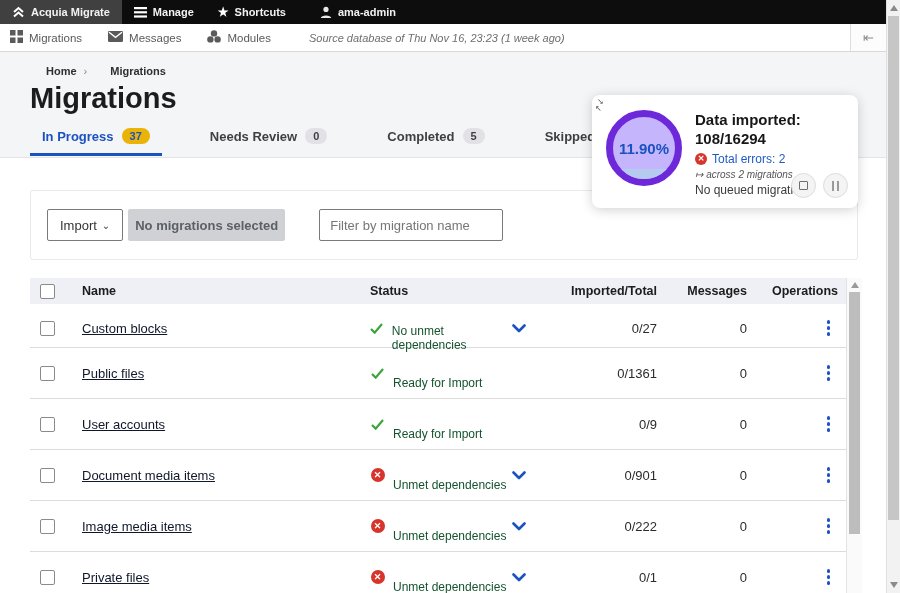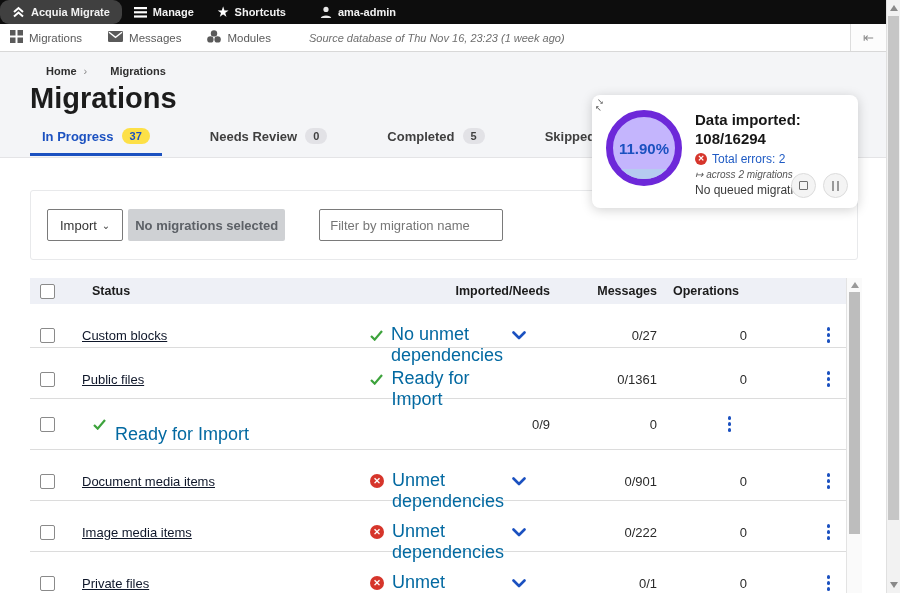--- a/index.html
+++ b/index.html
@@ -4,21 +4,21 @@
 <style>
   * { margin:0; padding:0; box-sizing:border-box; }
   html,body { width:900px; height:593px; overflow:hidden; background:#fff;
     font-family:"Liberation Sans", sans-serif; }
   .viewport { position:relative; width:886px; height:593px; }
 
   
   .topbar { height:24px; background:#0d0d0d; display:flex; align-items:stretch; }
   .tb-item { display:flex; align-items:center; gap:6px; color:#f2f2f2;
     font-size:11px; font-weight:bold; padding:0 12px; cursor:pointer; }
-  .tb-brand { background:#404040;border-radius:9px; }
+  .tb-brand { background:#404040; }
   .tb-user { margin-left:10px; }
   .tb-icon svg { display:block; }
 
   
   .admin-toolbar { height:28px; background:#fff; border-bottom:1px solid #d8d8d8;
     display:flex; align-items:center; padding-left:10px; }
   .at-item { display:flex; align-items:center; gap:6px; color:#5a5a5a;
     font-size:11.5px; margin-right:26px; cursor:pointer; }
   .at-note { font-style:italic; color:#6e6e6e; font-size:11px; margin-left:12px; }
   .at-pin { margin-left:auto; border-left:1px solid #ddd; height:100%; width:36px;
@@ -34,21 +34,21 @@
   .bc-sep { color:#8a8a8a; font-weight:normal; }
   .page-title { font-size:29px; font-weight:bold; color:#1c1c1c; margin-top:5px; }
   .tabs { display:flex; gap:36px; margin-top:13px; }
   .tab { display:flex; align-items:center; gap:8px; padding:0 12px 9px 12px;
     font-size:13px; font-weight:bold; color:#3f3f3f; background:none; border:none;
     border-bottom:3px solid transparent; cursor:pointer;
     font-family:"Liberation Sans", sans-serif; }
   .tab-badge { background:#e2e2e6; color:#3f3f3f; border-radius:10px;
     padding:2px 8px; font-size:11px; font-weight:bold; }
   .tab.active { color:#1b51c0; border-bottom-color:#1b51c0; }
-  .tab.active .tab-badge { background:#fde047; color:#1b51c0; }
+  .tab.active .tab-badge { background:#eab308; color:#1b51c0; }
 
   
   .filter-card { margin:32px 28px 0 30px; height:70px; background:#fff;
     border:1px solid #e8e9eb; border-radius:3px; display:flex; align-items:center;
     padding:0 16px; }
   .btn-import { height:32px; padding:0 12px; background:#fff;
     border:1px solid #7a7a7a; border-radius:2px; font-size:13px; color:#333;
     display:flex; align-items:center; gap:5px; cursor:pointer;
     font-family:"Liberation Sans", sans-serif; }
   .btn-import .caret { font-size:10px; color:#444; }
@@ -72,21 +72,21 @@
   .c-check { padding-left:10px; }
   .c-status { padding-left:10px; }
   .c-num, .c-msg { justify-content:flex-end; font-size:13px; color:#2b2b2b; }
   .c-ops { justify-content:flex-end; padding-right:10px; }
   .h-right { justify-content:flex-end; }
   .trow { height:51px; border-bottom:1px solid #dcdcdc; background:#fff; }
   .trow:first-child { height:44px; }
   .checkbox { width:15px; height:15px; border:1.5px solid #8a8a8a; border-radius:2px;
     background:#fff; cursor:pointer; display:inline-block; }
   .row-link { font-size:13px; color:#0f172a; text-decoration:underline; }
-  .st-text { font-size:18px; color:#0369a1; margin-left:8px;margin-top:20px; }
+  .st-text { font-size:12px; color:#14532d; margin-left:8px;margin-top:20px; }
   .st-icon { width:15px; height:15px; display:flex; align-items:center;
     justify-content:center; }
   .ic-ok { width:13px; height:11px; }
   .ic-ok polyline { fill:none; stroke:#3da33c; stroke-width:2.4; }
   .ic-err { width:14px; height:14px; border-radius:50%; background:#d6352b;
     color:#fff; font-size:9px; font-weight:bold; display:flex; align-items:center;
     justify-content:center; line-height:1; }
   .chev { margin-left:auto; margin-right:24px; cursor:pointer; display:flex; }
   .chev svg { width:14px; height:9px; }
   .chev polyline { fill:none; stroke:#1b51c0; stroke-width:2.6;
@@ -271,22 +271,23 @@
     <button class="btn-disabled">No migrations selected</button>
     <input class="filter-input" type="text" placeholder="Filter by migration name" style="">
   </div>
 
   <div class="table-zone">
     <div class="mtable">
       <div class="thead">
         <div class="cell c-check">
             <span class="checkbox"></span>
           </div>
+        <div class="cell">Name</div>
         <div class="cell c-status">Status</div>
-        <div class="cell h-right">Imported/Needs</div>
+        <div class="cell h-right">Imported/Total</div>
         <div class="cell h-right">Messages</div>
         <div class="cell h-right" style="padding-right:8px;">Operations</div>
       </div>
       <div id="tbody">
   <div class="trow">
     <div class="cell c-check">
               <span class="checkbox"></span>
             </div>
     <div class="cell c-name">
               <a class="row-link" href="#">Custom blocks</a>
@@ -344,20 +345,23 @@
                 <i></i>
                 <i></i>
                 <i></i>
               </span>
             </div>
   </div>
 
   <div class="trow no-expand">
     <div class="cell c-check">
               <span class="checkbox"></span>
+            </div>
+    <div class="cell c-name">
+              <a class="row-link" href="#">User accounts</a>
             </div>
     <div class="cell c-status">
       <span class="st-icon ok">
         <svg class="ic-ok" viewBox="0 0 14 12">
                   <polyline points="1,6.5 5,10.5 13,1"></polyline>
                 </svg>
 
       </span>
       <span class="st-text">Ready for Import</span>
       <span class="chev">

